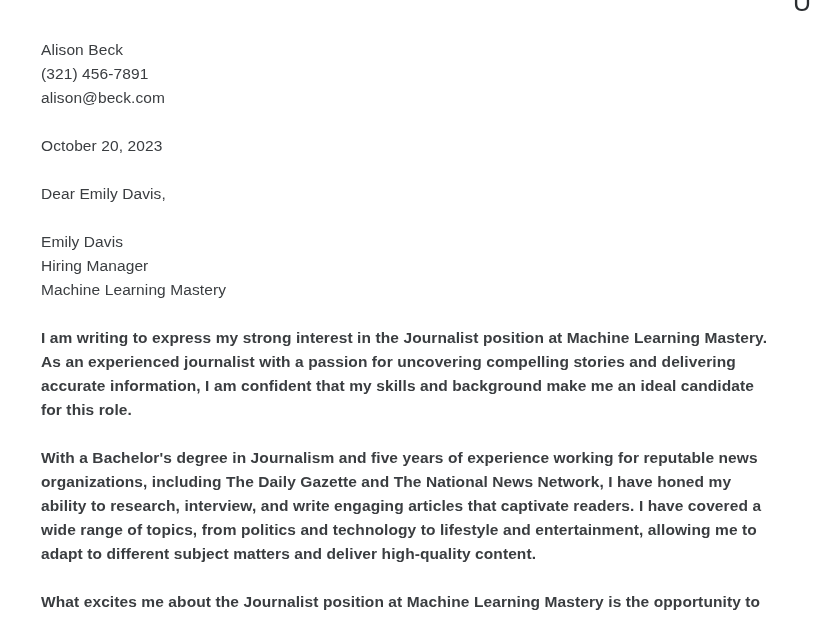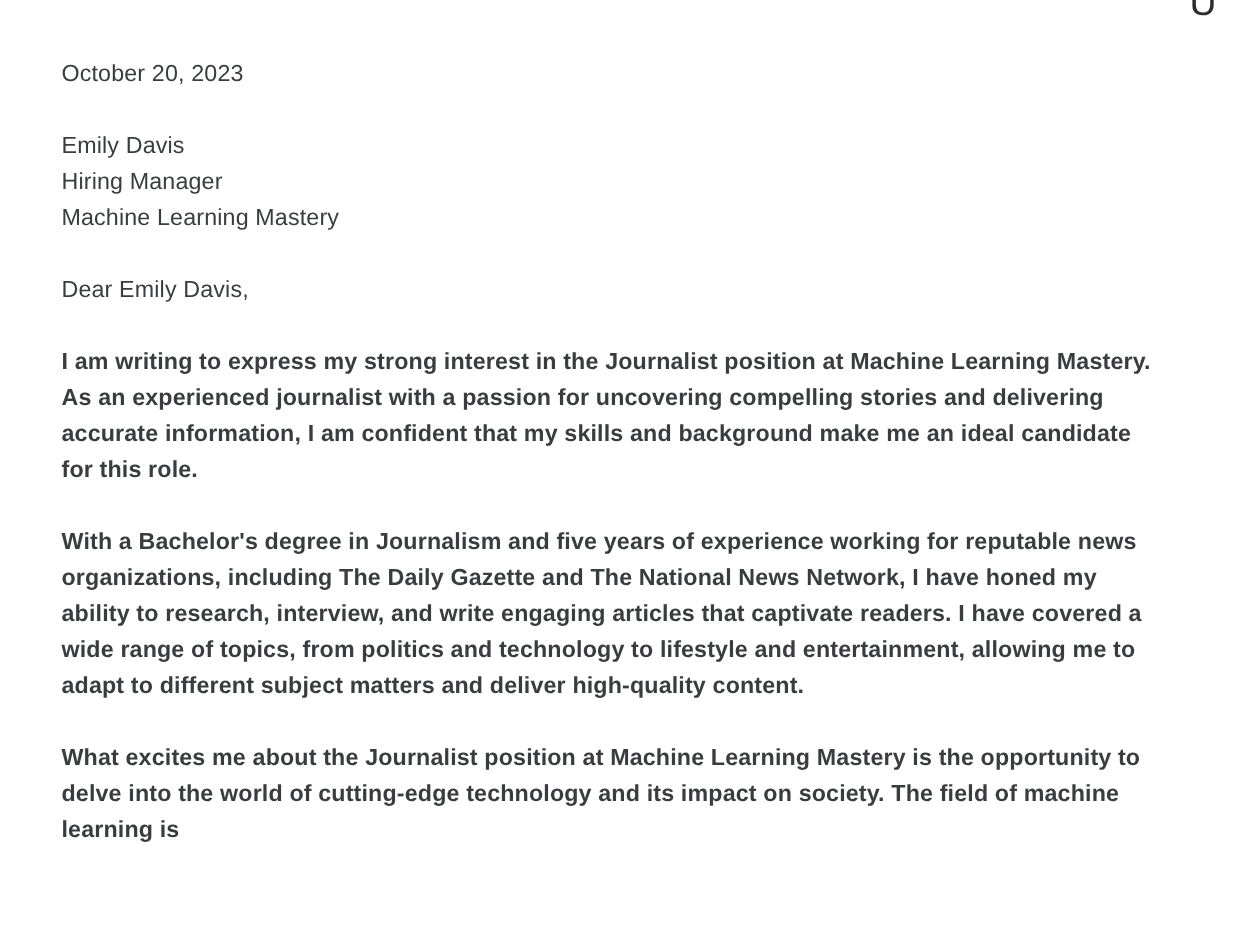--- a/index.html
+++ b/index.html
@@ -55,33 +55,38 @@
 </style>
 </head>
 <body>
 
 <div class="page">
 
   <span class="cropped-glyph">U</span>
 
   <div class="letter">
 
+    <div class="block">
+      <span class="line">Alison Beck</span>
+      <span class="line">(321) 456-7891</span>
+      <span class="line">alison@beck.com</span>
+    </div>
 
     <div class="block">
       <span class="line">October 20, 2023</span>
     </div>
 
     <div class="block">
+      <span class="line">Dear Emily Davis,</span>
+    </div>
+
+    <div class="block">
       <span class="line">Emily Davis</span>
       <span class="line">Hiring Manager</span>
       <span class="line">Machine Learning Mastery</span>
-    </div>
-
-    <div class="block">
-      <span class="line">Dear Emily Davis,</span>
     </div>
 
     <p class="body-text">I am writing to express my strong interest in the Journalist position at Machine Learning Mastery. As an experienced journalist with a passion for uncovering compelling stories and delivering accurate information, I am confident that my skills and background make me an ideal candidate for this role.</p>
     <p class="body-text">With a Bachelor's degree in Journalism and five years of experience working for reputable news organizations, including The Daily Gazette and The National News Network, I have honed my ability to research, interview, and write engaging articles that captivate readers. I have covered a wide range of topics, from politics and technology to lifestyle and entertainment, allowing me to adapt to different subject matters and deliver high-quality content.</p>
     <p class="body-text">What excites me about the Journalist position at Machine Learning Mastery is the opportunity to delve into the world of cutting-edge technology and its impact on society. The field of machine learning is</p>
 
   </div>
 </div>
 
 </body></html>

